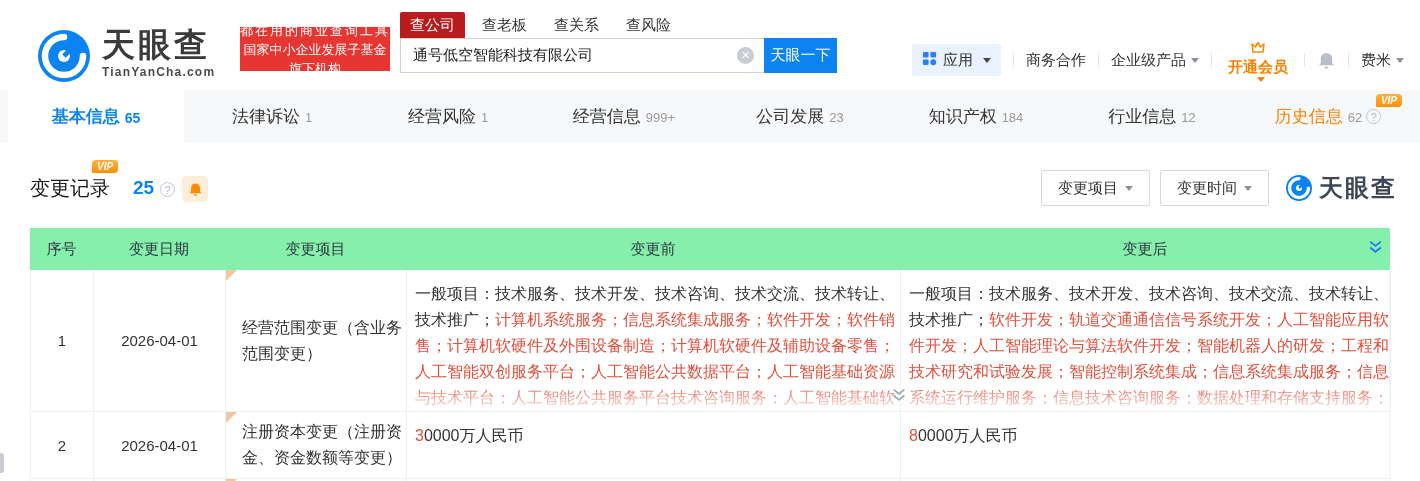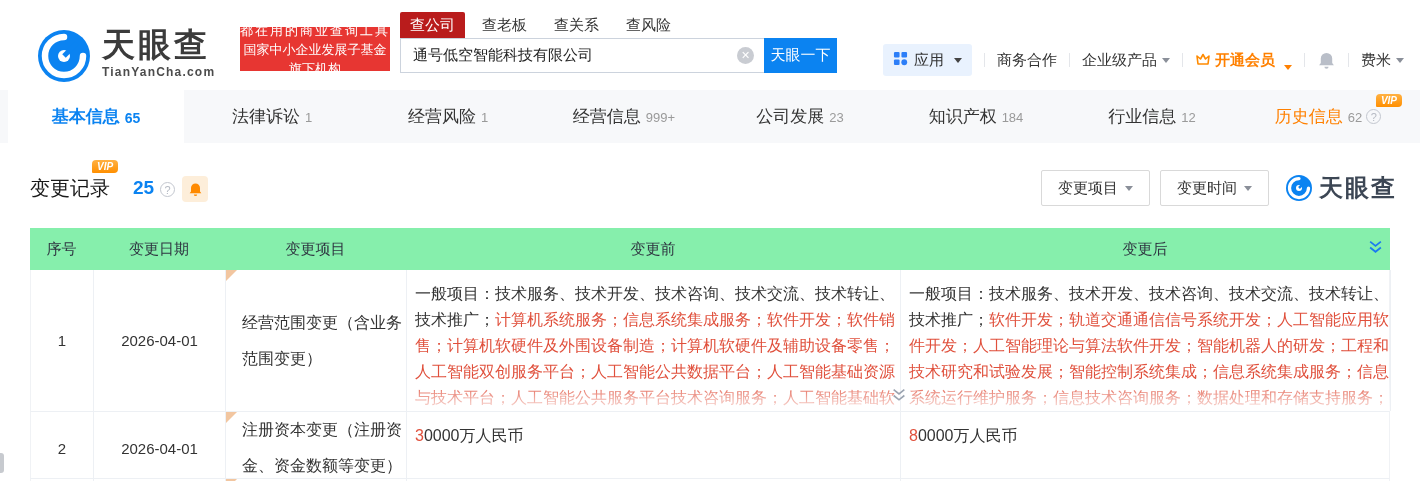--- a/index.html
+++ b/index.html
@@ -28,21 +28,21 @@
           padding:0 36px 0 12px;font-size:15px;color:#222;outline:none;font-family:inherit;}
   .clear{position:absolute;right:10px;top:9px;width:17px;height:17px;border-radius:50%;background:#c9ccd2;
          color:#fff;font-size:11px;line-height:17px;text-align:center;cursor:pointer;}
   .sbtn{width:73px;height:35px;background:#0b83f1;color:#fff;border:none;font-size:15px;cursor:pointer;font-family:inherit;}
   
   .tnav{position:absolute;right:16px;top:44px;height:32px;display:flex;align-items:center;font-size:15px;color:#333;}
   .tnav .sep{width:1px;height:14px;background:#e4e6ea;margin:0 12px;}
   .apps-btn{display:flex;align-items:center;height:32px;padding:0 10px;background:#e9f2fe;border-radius:3px;cursor:pointer;}
   .apps-btn span.txt{margin:0 5px 0 6px;}
   .navlink{cursor:pointer;display:flex;align-items:center;}
-  .vip-link{color:#ff8000;font-weight:bold;display:flex;align-items:flex-end;cursor:pointer;}
+  .vip-link{color:#ff8000;font-weight:bold;display:flex;align-items:center;cursor:pointer;flex-direction:column;}
   .vip-link .txt{margin:0 4px;}
   .caret{display:inline-block;width:0;height:0;border-left:4px solid transparent;border-right:4px solid transparent;
          border-top:5px solid #8a8f99;margin-left:5px;}
   .caret.dark{border-top-color:#444;}
   .caret.orange{border-top-color:#ff8000;}
   
   .mtabs{position:absolute;top:90px;left:0;right:0;height:53px;background:#f7f8fa;display:flex;padding-left:8px;}
   .mtab{width:176px;display:flex;align-items:center;justify-content:center;font-size:17px;color:#333;cursor:pointer;position:relative;}
   .mtab .cnt{font-size:13px;color:#9a9a9a;margin-left:5px;margin-top:2px;}
   .mtab.on{background:#fff;color:#0b83f1;font-weight:bold;}
@@ -75,21 +75,21 @@
   .th{display:flex;align-items:center;justify-content:center;font-size:15px;color:#2e3440;}
   .thead .dblchev{position:absolute;right:7px;top:12px;cursor:pointer;}
   .trow{display:grid;grid-template-columns:63px 132px 181px 494px 490px;box-sizing:border-box;
         border-bottom:1px solid #edf0f4;border-left:1px solid #f0f2f5;border-right:1px solid #f0f2f5;position:relative;background:#fff;}
   .r1{height:142px;}
   .r2{height:67px;}
   .r3{height:6px;overflow:hidden;}
   .c{border-right:1px solid #edf0f4;box-sizing:border-box;position:relative;}
   .c:last-child{border-right:none;}
   .c-mid{display:flex;align-items:center;justify-content:center;font-size:15px;color:#333;}
-  .c-item{display:flex;align-items:center;font-size:16px;line-height:36px;color:#333;padding:0 2px 0 16px;}
+  .c-item{display:flex;align-items:center;font-size:16px;line-height:26px;color:#333;padding:0 2px 0 16px;}
   .c-txt{font-size:16px;line-height:26px;padding:11px 3px 0 8px;box-sizing:border-box;}
   .c-txt.last{padding-right:0;}
   .clip5{position:relative;max-height:141px;overflow:hidden;}
   .clip5 .fade{position:absolute;left:0;right:0;bottom:0;height:30px;
         background:linear-gradient(rgba(255,255,255,0),rgba(255,255,255,0.88));}
   .seg-n{color:#333;}
   .seg-r{color:#e0503c;}
   .corner{position:absolute;left:0;top:0;width:0;height:0;border-top:11px solid #f2c6a0;border-right:11px solid transparent;}
   .expand{position:absolute;left:860px;top:118px;cursor:pointer;}
   .scrollfrag{position:absolute;left:0;top:453px;width:4px;height:20px;background:#c7cacf;border-radius:0 3px 3px 0;}

